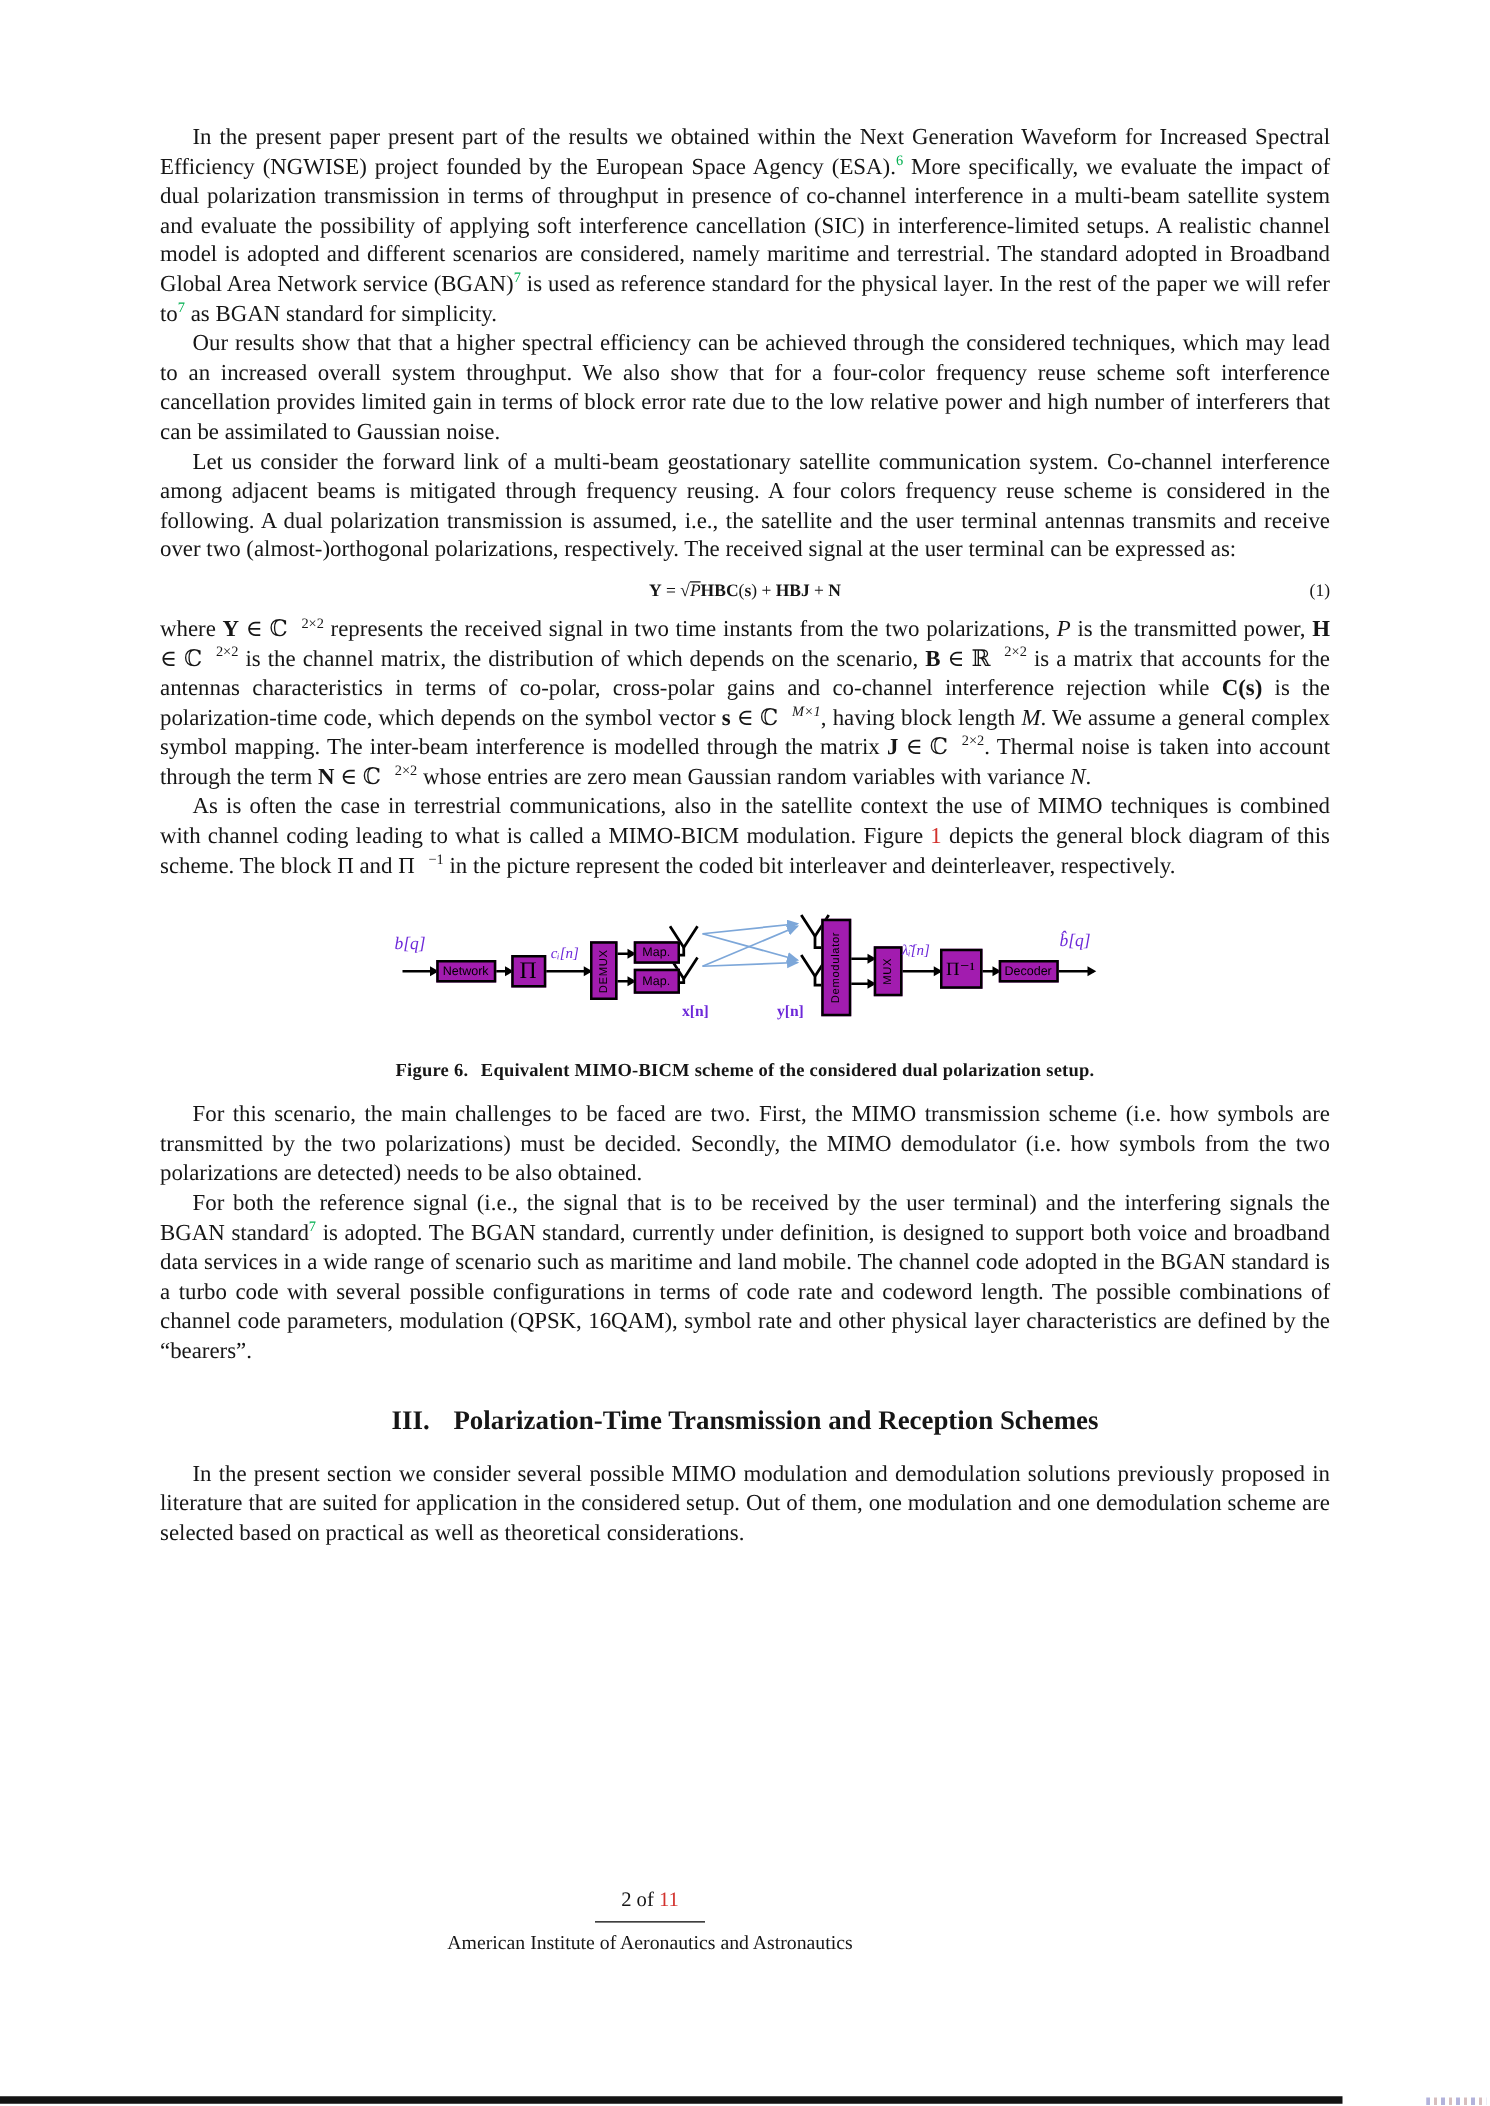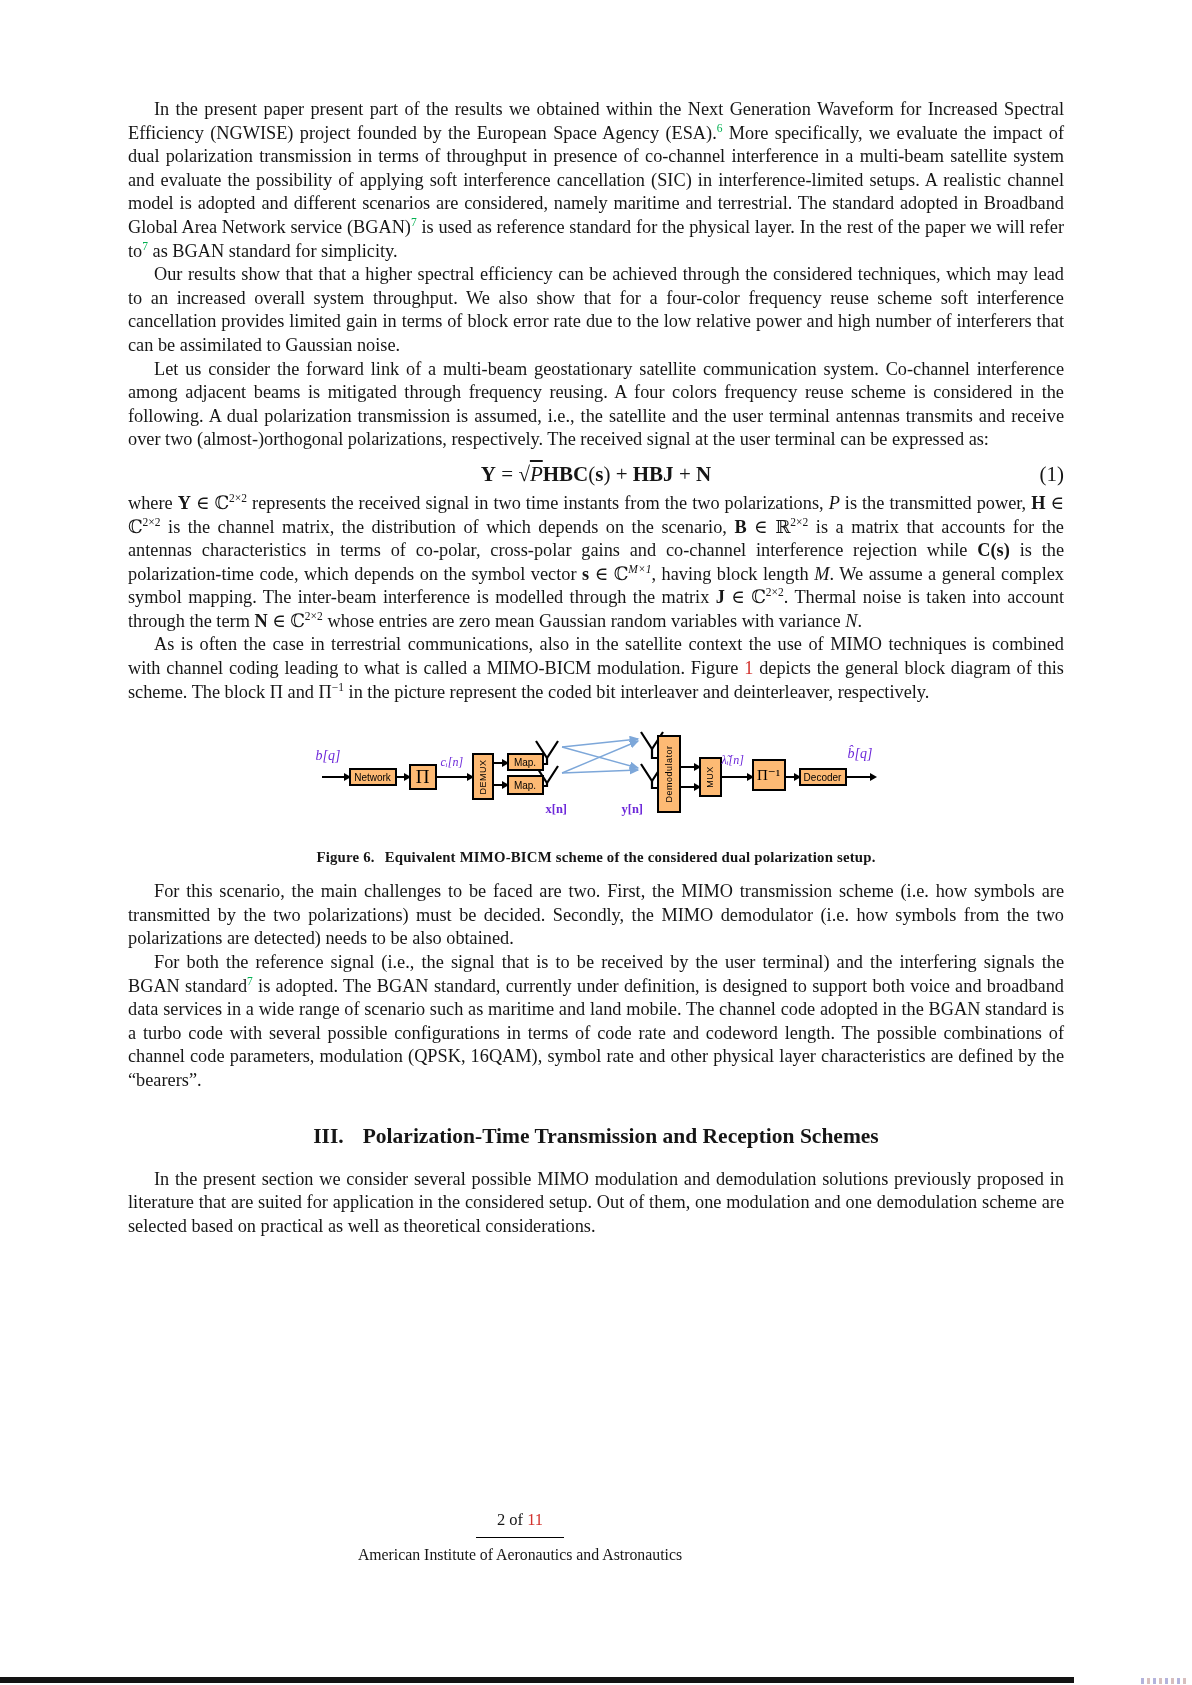--- a/index.html
+++ b/index.html
@@ -5,37 +5,37 @@
   html,body{margin:0;padding:0;}
   body{
     width:1192px;height:1685px;background:#ffffff;position:relative;overflow:hidden;
     font-family:"Liberation Serif","DejaVu Serif",serif;color:#161616;
   }
   .page{padding:98px 128px 0 128px;}
   p.body-par{
     margin:0;text-align:justify;font-size:18.3px;line-height:23.6px;text-indent:26px;
   }
   sup.ref{font-size:11.5px;vertical-align:super;line-height:0;color:#00b050;cursor:pointer;}
-  sup.msup{font-size:11.5px;vertical-align:super;line-height:0;}
+  sup.msup{font-size:11.5px;vertical-align:super;line-height:0;margin-left:11px;}
   sup.msup.ital{font-style:italic;}
   .figref{color:#d2322d;cursor:pointer;}
   .mbold{font-weight:bold;}
   .mital{font-style:italic;}
   .rad{font-style:italic;text-decoration:overline;}
   h2.sec{
     margin:30px 0 19px 0;text-align:center;font-size:21.5px;font-weight:bold;line-height:26px;
   }
   h2.sec .secnum{margin-right:19px;}
-  .equation{position:relative;margin:9px 0 5px 0;font-size:21px;line-height:26px;}
+  .equation{position:relative;margin:9px 0 5px 0;font-size:14px;line-height:26px;}
   .eq-body{display:block;text-align:center;}
   .eq-num{position:absolute;right:0;top:0;}
   
   .fig-wrap{margin:24px auto 0 auto;width:565px;height:97px;position:relative;
     font-family:"Liberation Sans","DejaVu Sans",sans-serif;}
-  .blk{position:absolute;border:2px solid #000;background:#fdba74;display:flex;
+  .blk{position:absolute;border:2px solid #000;background:#a21caf;display:flex;
     align-items:center;justify-content:center;font-size:11px;color:#000;box-sizing:border-box;}
   .blk.vert span{transform:rotate(-90deg);white-space:nowrap;letter-spacing:.5px;}
   .blk.pi{font-family:"Liberation Serif","DejaVu Serif",serif;font-size:19px;}
   .harrow{position:absolute;height:0;border-top:2px solid #000;}
   .harrow::after{content:"";position:absolute;right:-2px;top:-5px;width:0;height:0;
     border-left:7px solid #000;border-top:4px solid transparent;border-bottom:4px solid transparent;}
   .flabel{position:absolute;font-family:"Liberation Serif","DejaVu Serif",serif;
     font-size:13px;white-space:nowrap;color:#6d28d9;}
   .flabel.ital{font-style:italic;}
   .flabel.boldm{font-weight:bold;font-size:12.5px;}

